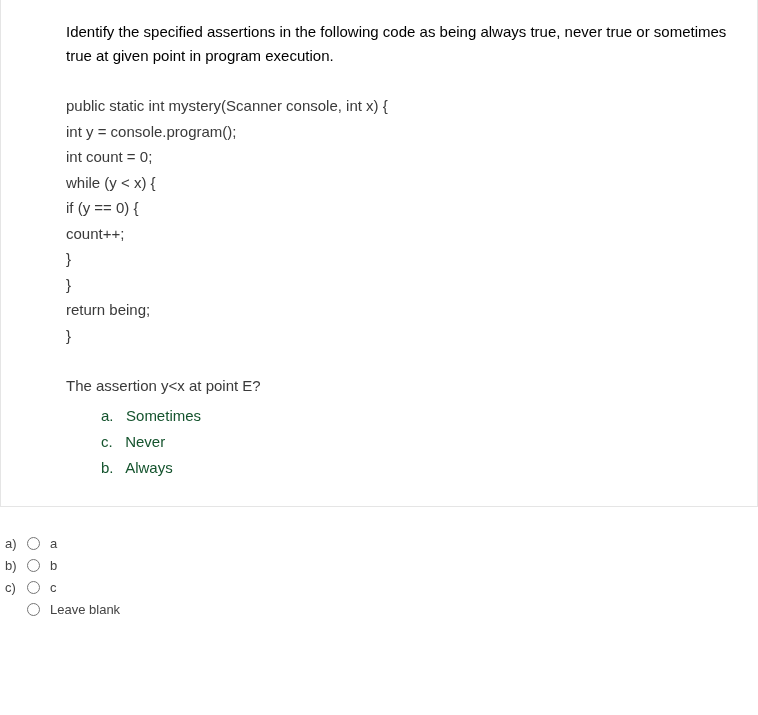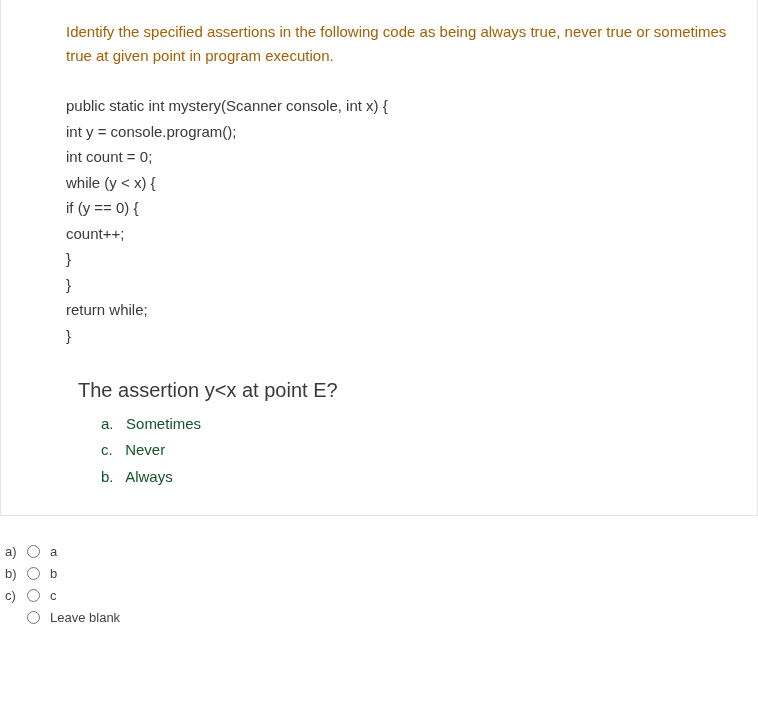--- a/index.html
+++ b/index.html
@@ -13,41 +13,40 @@
       width: 758px;
       color: #333333;
     }
     .question-box {
       border: 1px solid #e5e5e5;
       border-top: none;
       padding: 20px 30px 25px 65px;
       margin-bottom: 20px;
     }
     .intro {
-      color: #a16207;
+      color: #000000;
       font-size: 15px;
       line-height: 1.6;
       margin-bottom: 25px;
     }
     .code-block {
       color: #3a3a3a;
       font-size: 15px;
       line-height: 1.7;
       margin-bottom: 25px;
       font-family: Liberation Sans, sans-serif;
     }
     .code-line {
       white-space: pre;
     }
     .assertion-question {
       color: #3a3a3a;
-      font-size: 20px;
+      font-size: 15px;
       line-height: 1.7;
       margin-bottom: 4px;
-      margin-left: 12px;
     }
     .assertion-options {
       padding-left: 35px;
     }
     .assertion-option {
       color: #14532d;
       font-size: 15px;
       line-height: 1.75;
     }
     .answer-section {
@@ -84,21 +83,21 @@
 
   <div class="code-block">
     <div class="code-line">public static int mystery(Scanner console, int x) {</div>
     <div class="code-line">int y = console.program();</div>
     <div class="code-line">int count = 0;</div>
     <div class="code-line">while (y &lt; x) {</div>
     <div class="code-line">if (y == 0) {</div>
     <div class="code-line">count++;</div>
     <div class="code-line">}</div>
     <div class="code-line">}</div>
-    <div class="code-line">return while;</div>
+    <div class="code-line">return being;</div>
     <div class="code-line">}</div>
   </div>
 
   <p class="assertion-question">The assertion y&lt;x at point E?</p>
   <div class="assertion-options">
     <div class="assertion-option">
       <span>a.</span>
       <span>&nbsp;</span>
       <span>Sometimes</span>
     </div>

